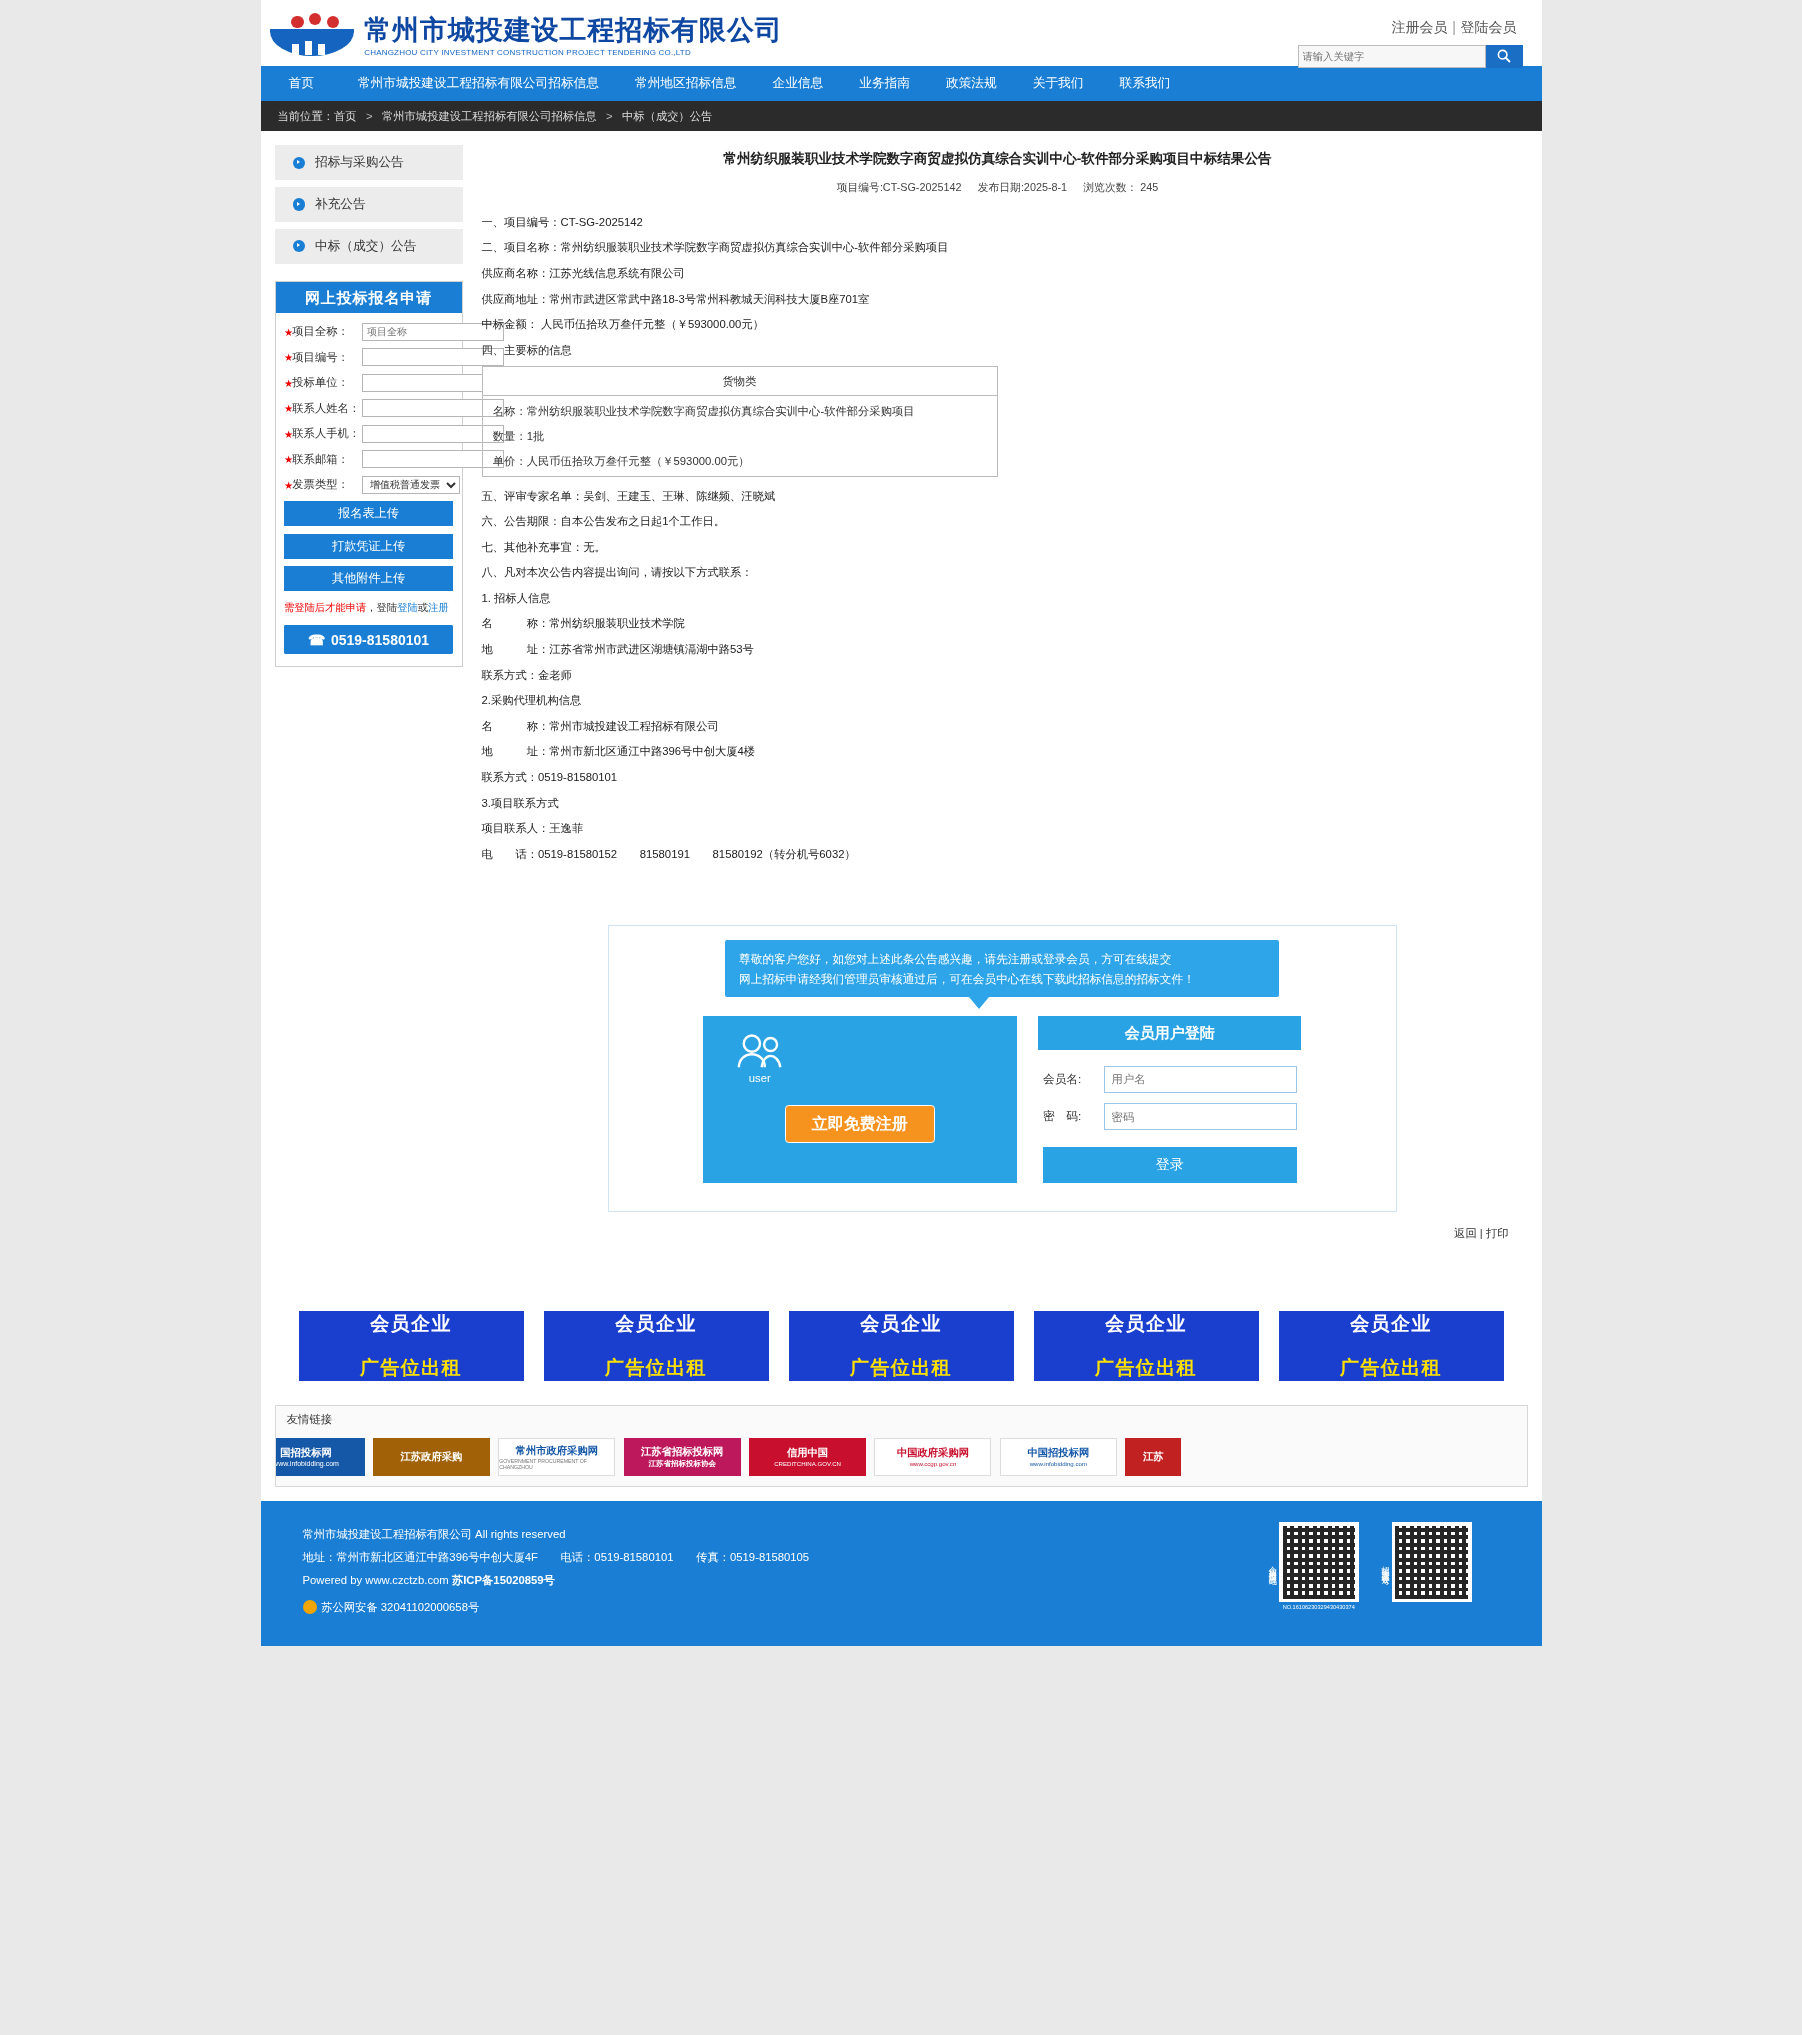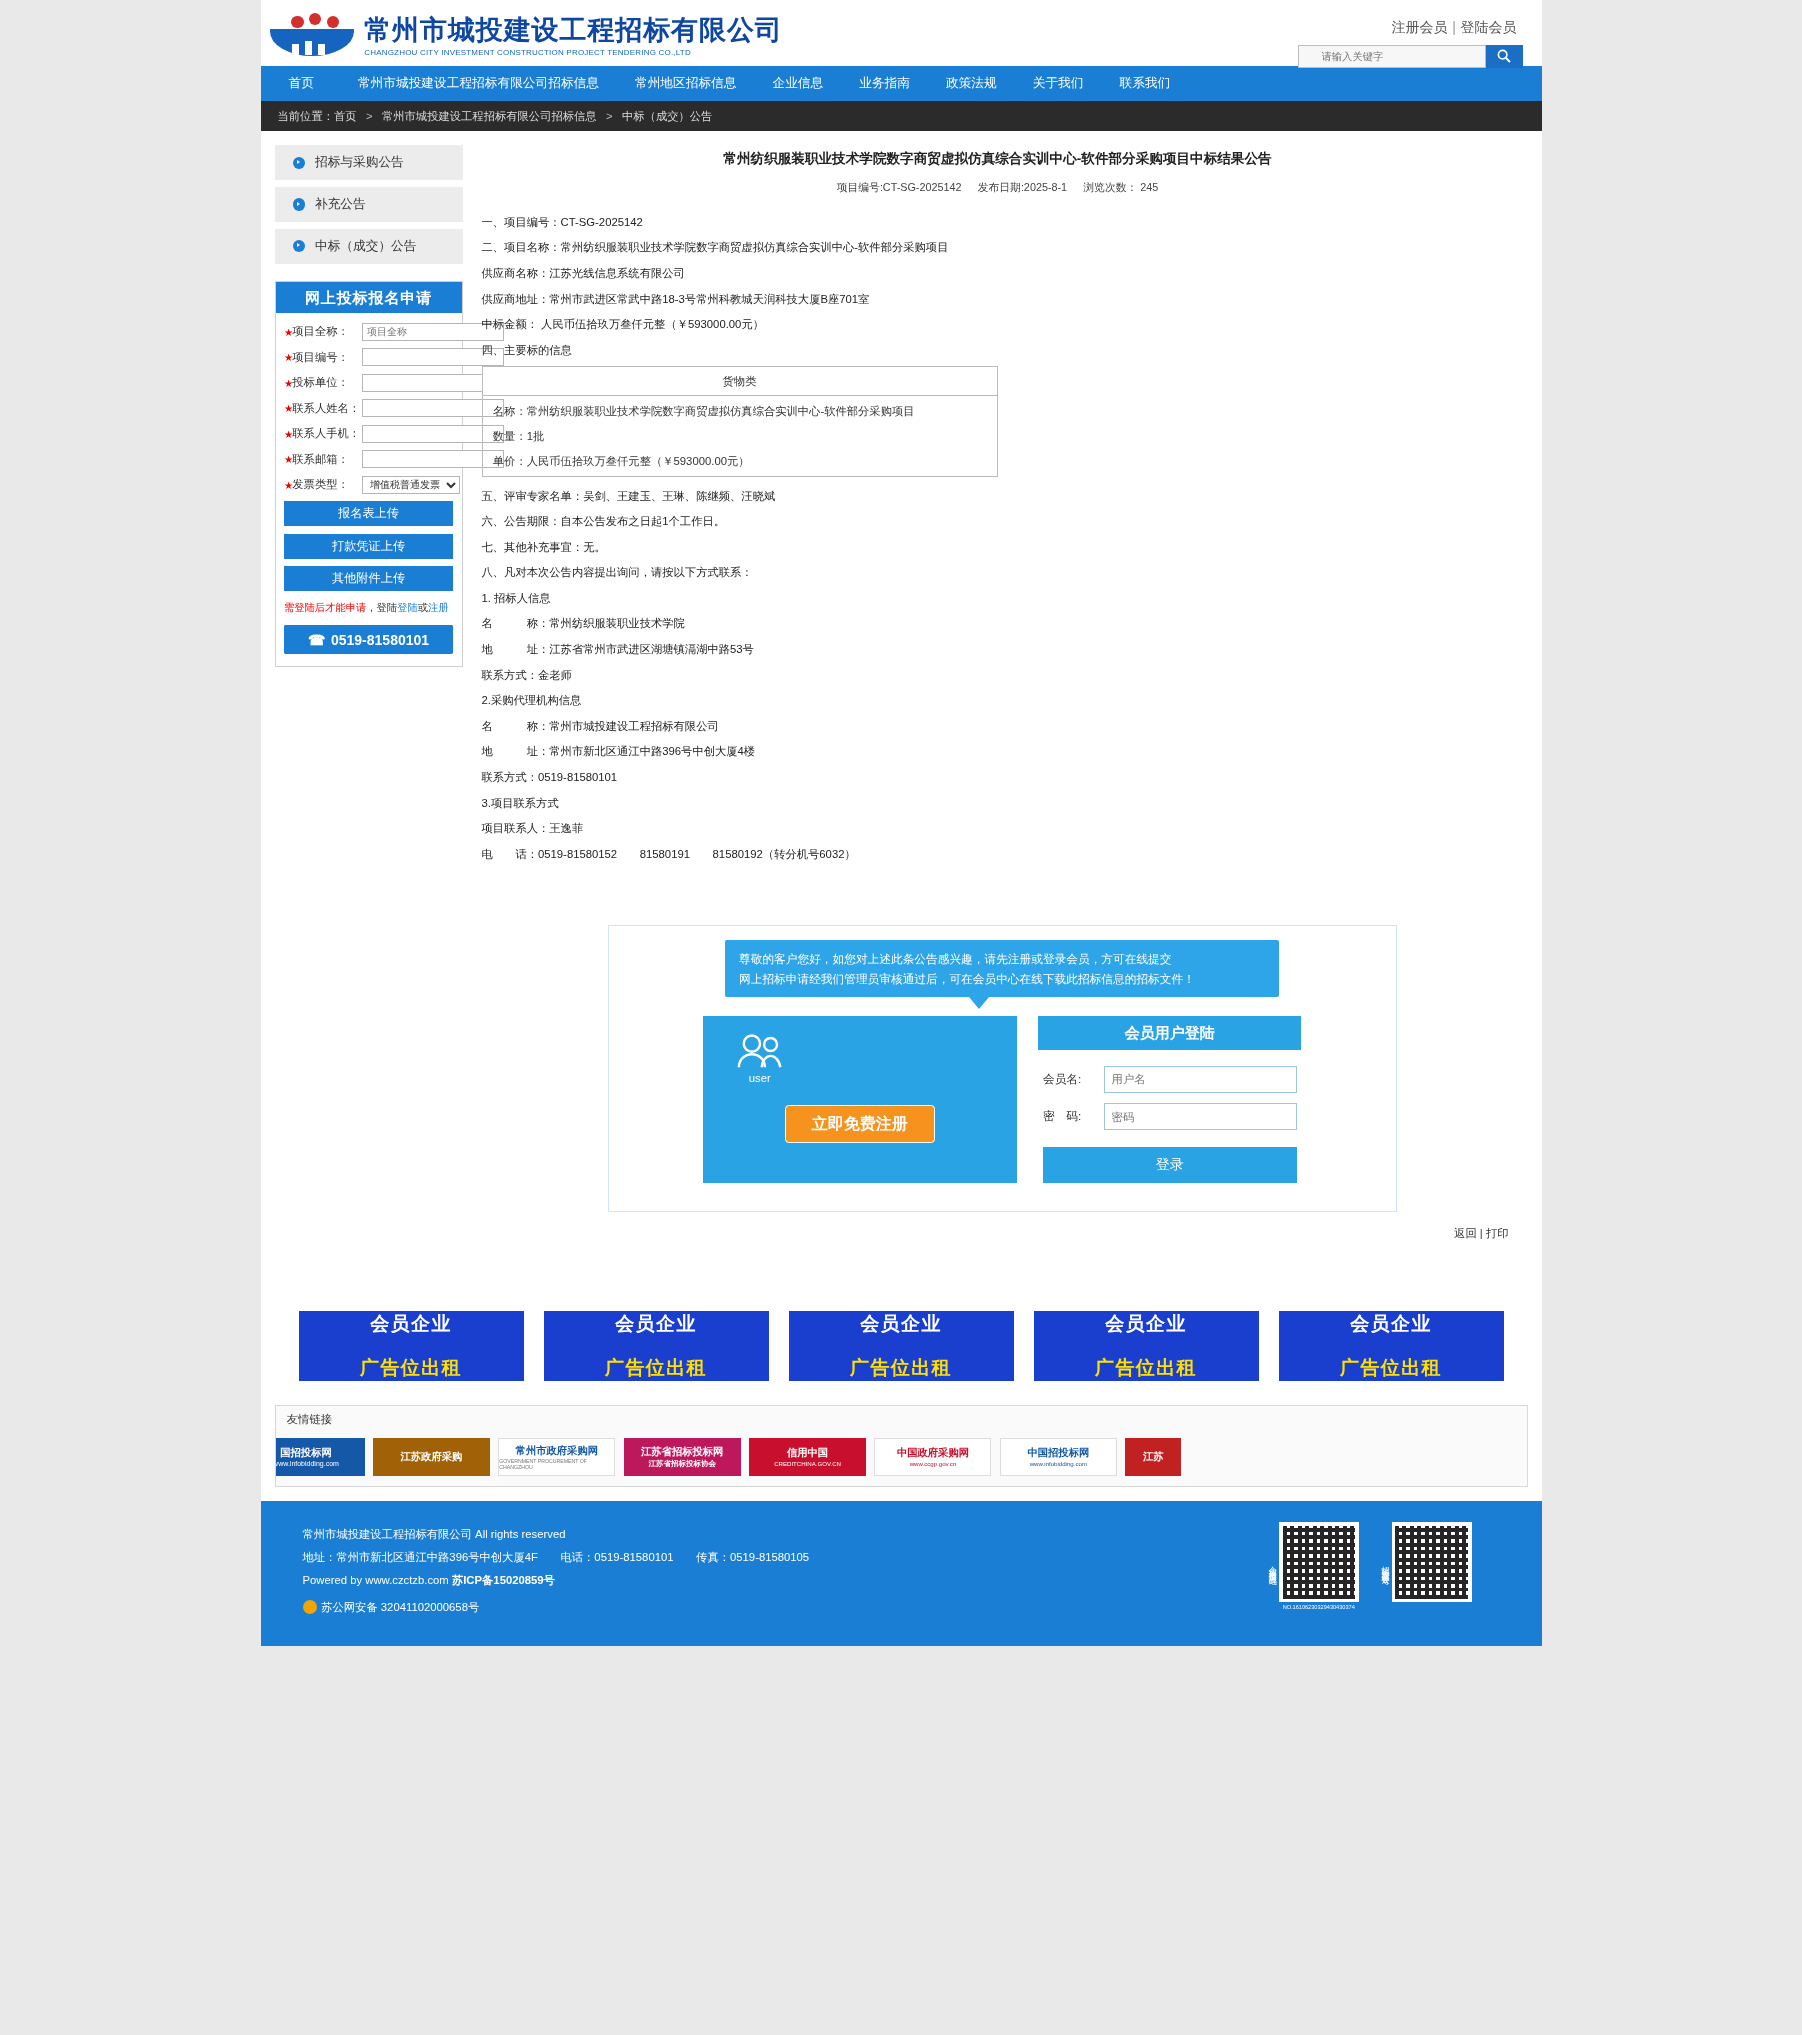--- a/index.html
+++ b/index.html
@@ -26,21 +26,21 @@
   .logo-mark .bars { position:absolute; left:10.3px; top:22.5px; width:66px; height:19px; }
   .logo-mark .bar { position:absolute; bottom:0; width:6.6px; background:#fff; }
   .logo-text .cn { font-size: 27px; font-weight: bold; color:#0d47a1; letter-spacing: 0.9px; line-height:1.15; font-family:"DejaVu Sans", sans-serif;}
   .logo-text .en { font-size: 8px; color:#1565c0; letter-spacing: 0.2px; margin-top:2.8px; }
 
   .header-right { position:absolute; right: 19px; top: 19px; width: 291px; }
   .member-links { text-align:left; font-size: 14px; color:#555; margin-bottom: 7.5px; padding-left: 160px;}
   .member-links a { color:#555; text-decoration:none; }
   .member-links .sep { margin: 0 4.7px; color:#999; }
   .search-row { display:flex; justify-content:flex-end; }
-  .search-input { width: 188px; height: 23.5px; border:0.5px solid #bdbdbd; background:#f7f7f7; padding: 0 23px; font-size:10.3px; color:#9a9a9a; }
+  .search-input { width: 188px; height: 23.5px; border:0.5px solid #bdbdbd; background:#f7f7f7; padding: 0 4px; font-size:10.3px; color:#9a9a9a; }
   .search-btn { width: 37px; height: 23.5px; background:#1a6fc4; border:none; display:flex; align-items:center; justify-content:center; cursor:pointer; }
   .search-btn svg { width: 16px; height: 16px; }
 
   
   .nav { background:#1a7fd4; display:flex; align-items:center; height: 35px; }
   .nav a { color:#fff; font-size: 12.7px; text-decoration:none; padding: 0 18px; line-height:35px; white-space:nowrap; }
   .nav a:first-child { padding-left: 28px; padding-right: 26px;}
 
   
   .crumb { background:#2b2b2b; color:#ddd; height: 30px; line-height:30px; font-size: 11.3px; padding-left: 17px; }

